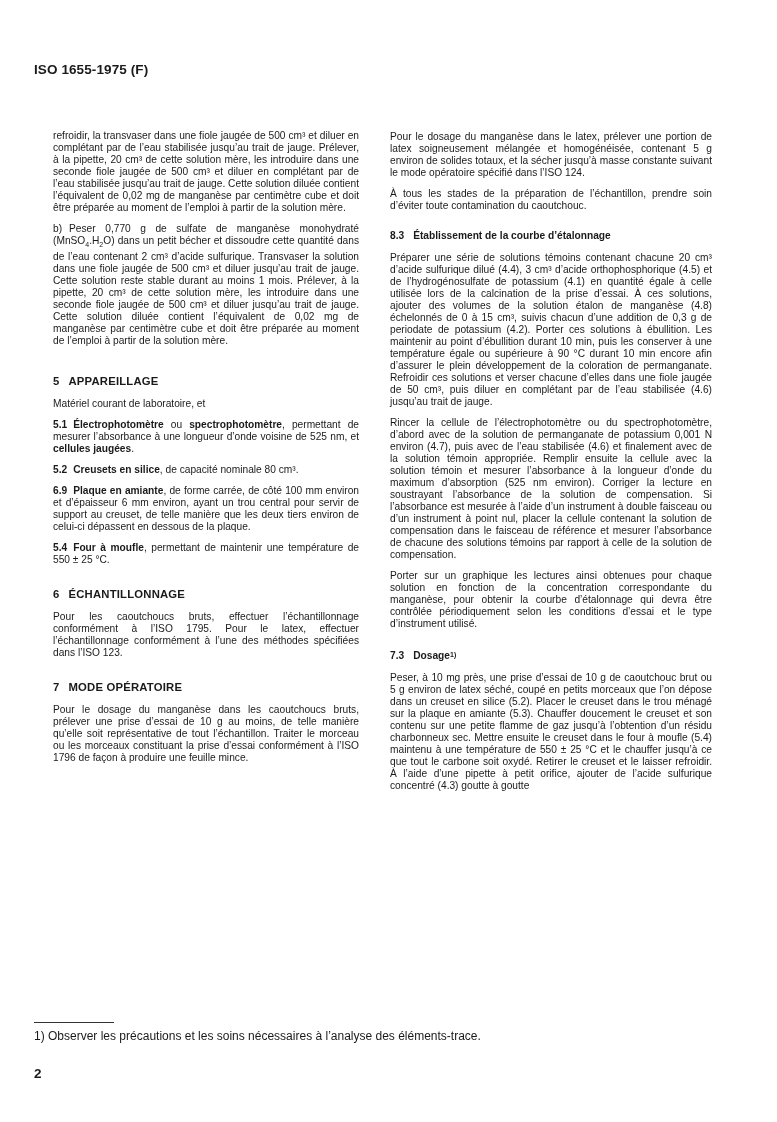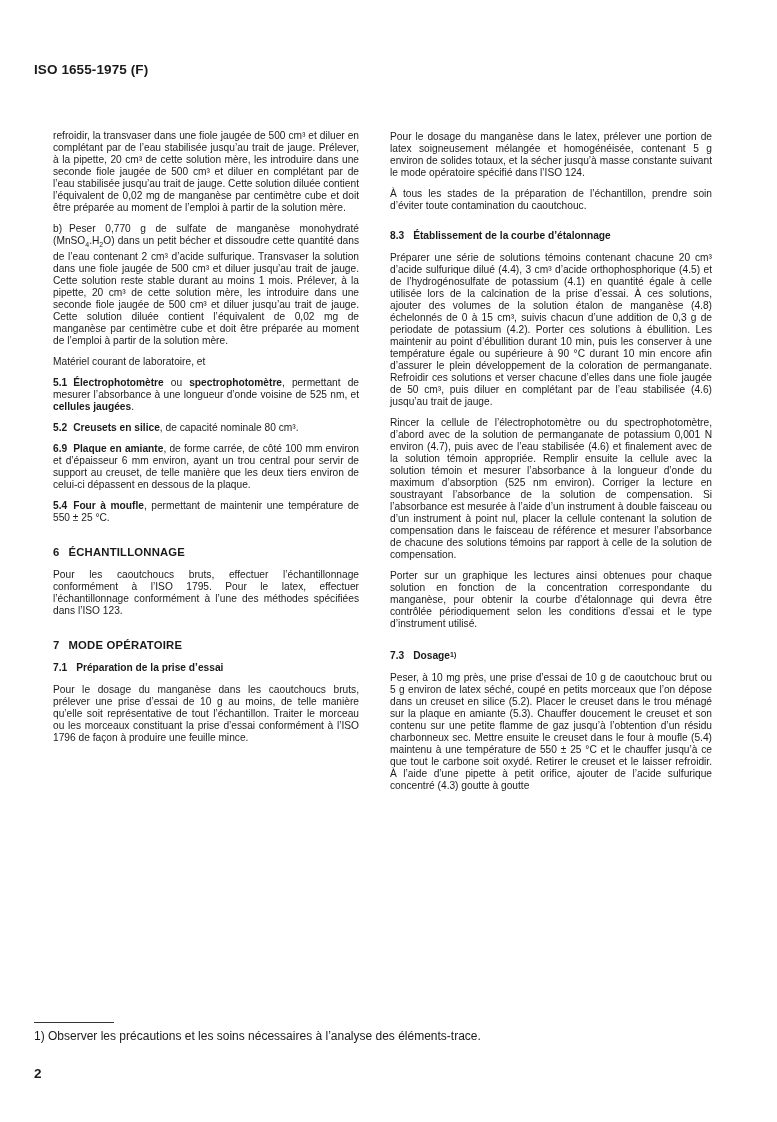--- a/index.html
+++ b/index.html
@@ -39,20 +39,23 @@
 <body>
 
 <div class="header">ISO 1655-1975 (F)</div>
 
 <div class="col col-left">
   <p>refroidir, la transvaser dans une fiole jaugée de 500 cm³ et diluer en complétant par de l’eau stabilisée jusqu’au trait de jauge. Prélever, à la pipette, 20 cm³ de cette solution mère, les introduire dans une seconde fiole jaugée de 500 cm³ et diluer en complétant par de l’eau stabilisée jusqu’au trait de jauge. Cette solution diluée contient l’équivalent de 0,02 mg de manganèse par centimètre cube et doit être préparée au moment de l’emploi à partir de la solution mère.</p>
   <p>
     <span style="margin-right:7px">b)</span><span>Peser 0,770 g de sulfate de manganèse monohydraté (MnSO</span><sub>4</sub><span>.H</span><sub>2</sub><span>O) dans un petit bécher et dissoudre cette quantité dans de l’eau contenant 2 cm³ d’acide sulfurique. Transvaser la solution dans une fiole jaugée de 500 cm³ et diluer jusqu’au trait de jauge. Cette solution reste stable durant au moins 1 mois. Prélever, à la pipette, 20 cm³ de cette solution mère, les introduire dans une seconde fiole jaugée de 500 cm³ et diluer jusqu’au trait de jauge. Cette solution diluée contient l’équivalent de 0,02 mg de manganèse par centimètre cube et doit être préparée au moment de l’emploi à partir de la solution mère.</span>
   </p>
 
+  <div class="h1" style="margin-top:28px">
+    <span class="num">5</span><span>APPAREILLAGE</span>
+  </div>
   <p>Matériel courant de laboratoire, et</p>
   <p>
     <span class="sub-num">5.1</span><span class="b">Électrophotomètre</span><span> ou </span><span class="b">spectrophotomètre</span><span>, permettant de mesurer l’absorbance à une longueur d’onde voisine de 525 nm, et </span><span class="b">cellules jaugées</span><span>.</span>
   </p>
   <p class="gap">
     <span class="sub-num">5.2</span><span class="b">Creusets en silice</span><span>, de capacité nominale 80 cm³.</span>
   </p>
   <p class="gap">
     <span class="sub-num">6.9</span><span class="b">Plaque en amiante</span><span>, de forme carrée, de côté 100 mm environ et d’épaisseur 6 mm environ, ayant un trou central pour servir de support au creuset, de telle manière que les deux tiers environ de celui-ci dépassent en dessous de la plaque.</span>
   </p>
@@ -60,23 +63,20 @@
     <span class="sub-num">5.4</span><span class="b">Four à moufle</span><span>, permettant de maintenir une température de 550 ± 25 °C.</span>
   </p>
 
   <div class="h1">
     <span class="num">6</span><span>ÉCHANTILLONNAGE</span>
   </div>
   <p>Pour les caoutchoucs bruts, effectuer l’échantillonnage conformément à l’ISO 1795. Pour le latex, effectuer l’échantillonnage conformément à l’une des méthodes spécifiées dans l’ISO 123.</p>
 
   <div class="h1">
     <span class="num">7</span><span>MODE OPÉRATOIRE</span>
-  </div>
-  <div class="h2" style="margin-top:0">
-    <span class="num">7.1</span><span>Préparation de la prise d’essai</span>
   </div>
   <p>Pour le dosage du manganèse dans les caoutchoucs bruts, prélever une prise d’essai de 10 g au moins, de telle manière qu’elle soit représentative de tout l’échantillon. Traiter le morceau ou les morceaux constituant la prise d’essai conformément à l’ISO 1796 de façon à produire une feuille mince.</p>
 </div>
 
 <div class="col col-right">
   <p>Pour le dosage du manganèse dans le latex, prélever une portion de latex soigneusement mélangée et homogénéisée, contenant 5 g environ de solides totaux, et la sécher jusqu’à masse constante suivant le mode opératoire spécifié dans l’ISO 124.</p>
   <p>À tous les stades de la préparation de l’échantillon, prendre soin d’éviter toute contamination du caoutchouc.</p>
 
   <div class="h2" style="margin-top:18px">
     <span class="num">8.3</span><span>Établissement de la courbe d’étalonnage</span>

